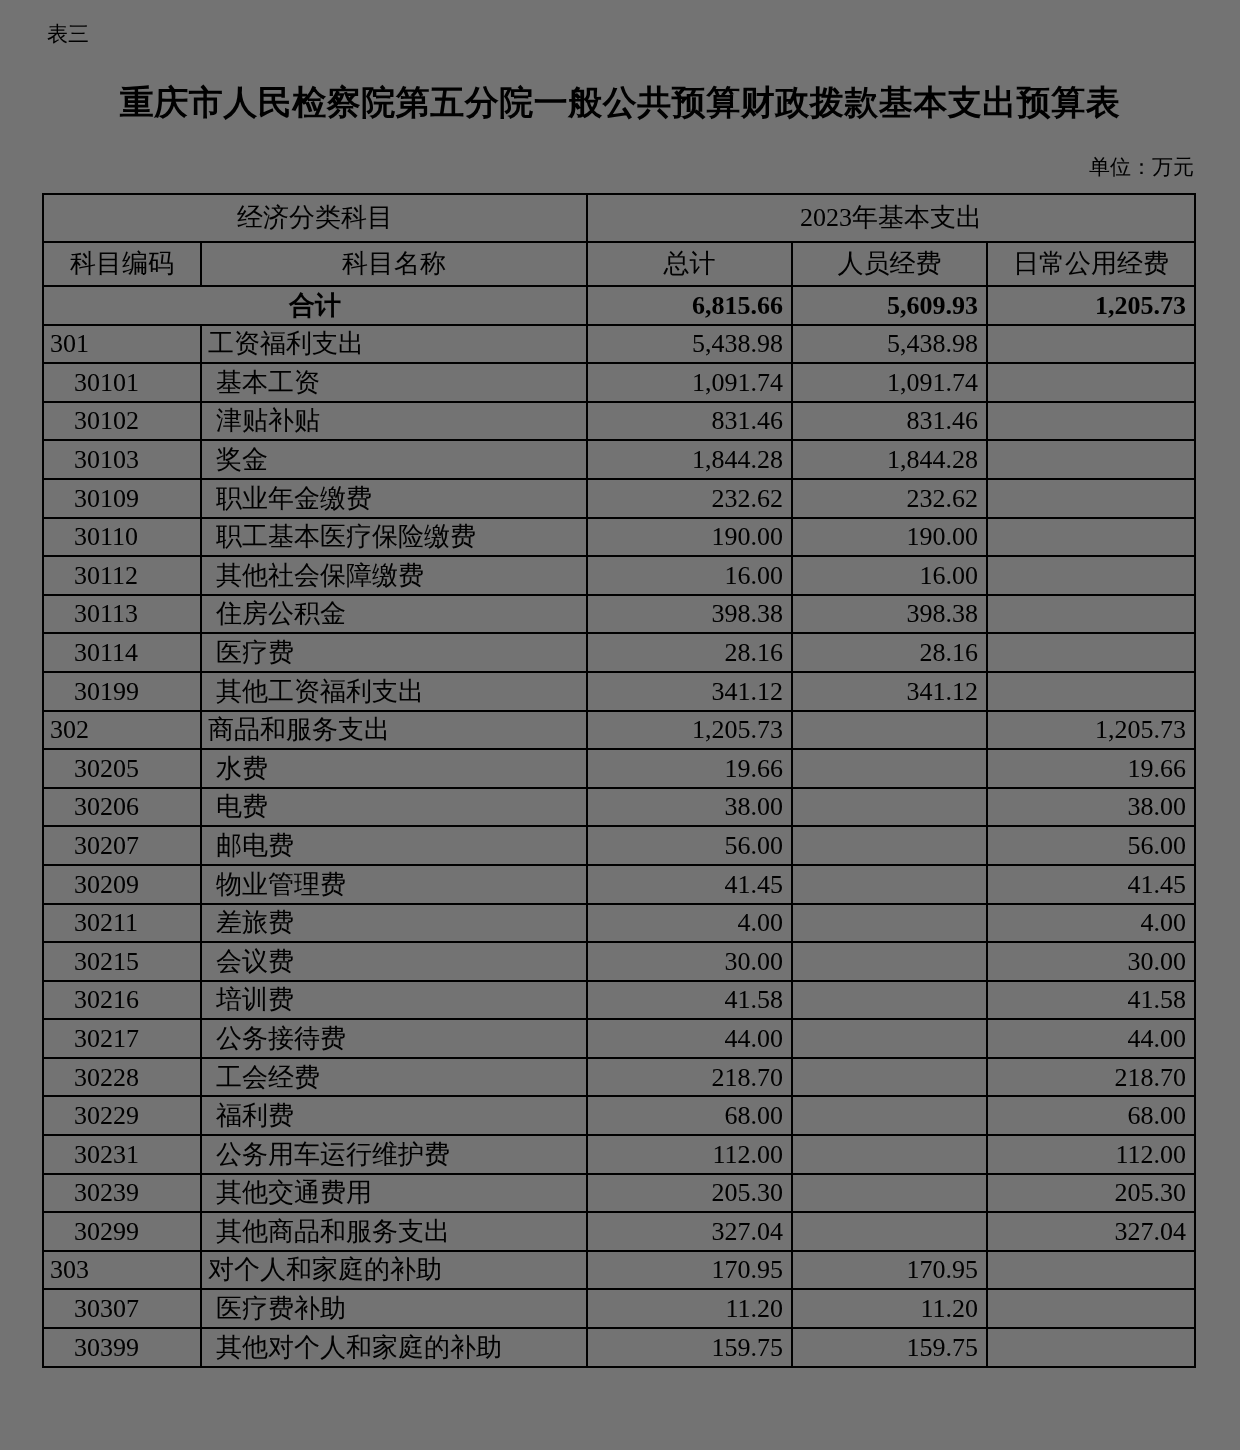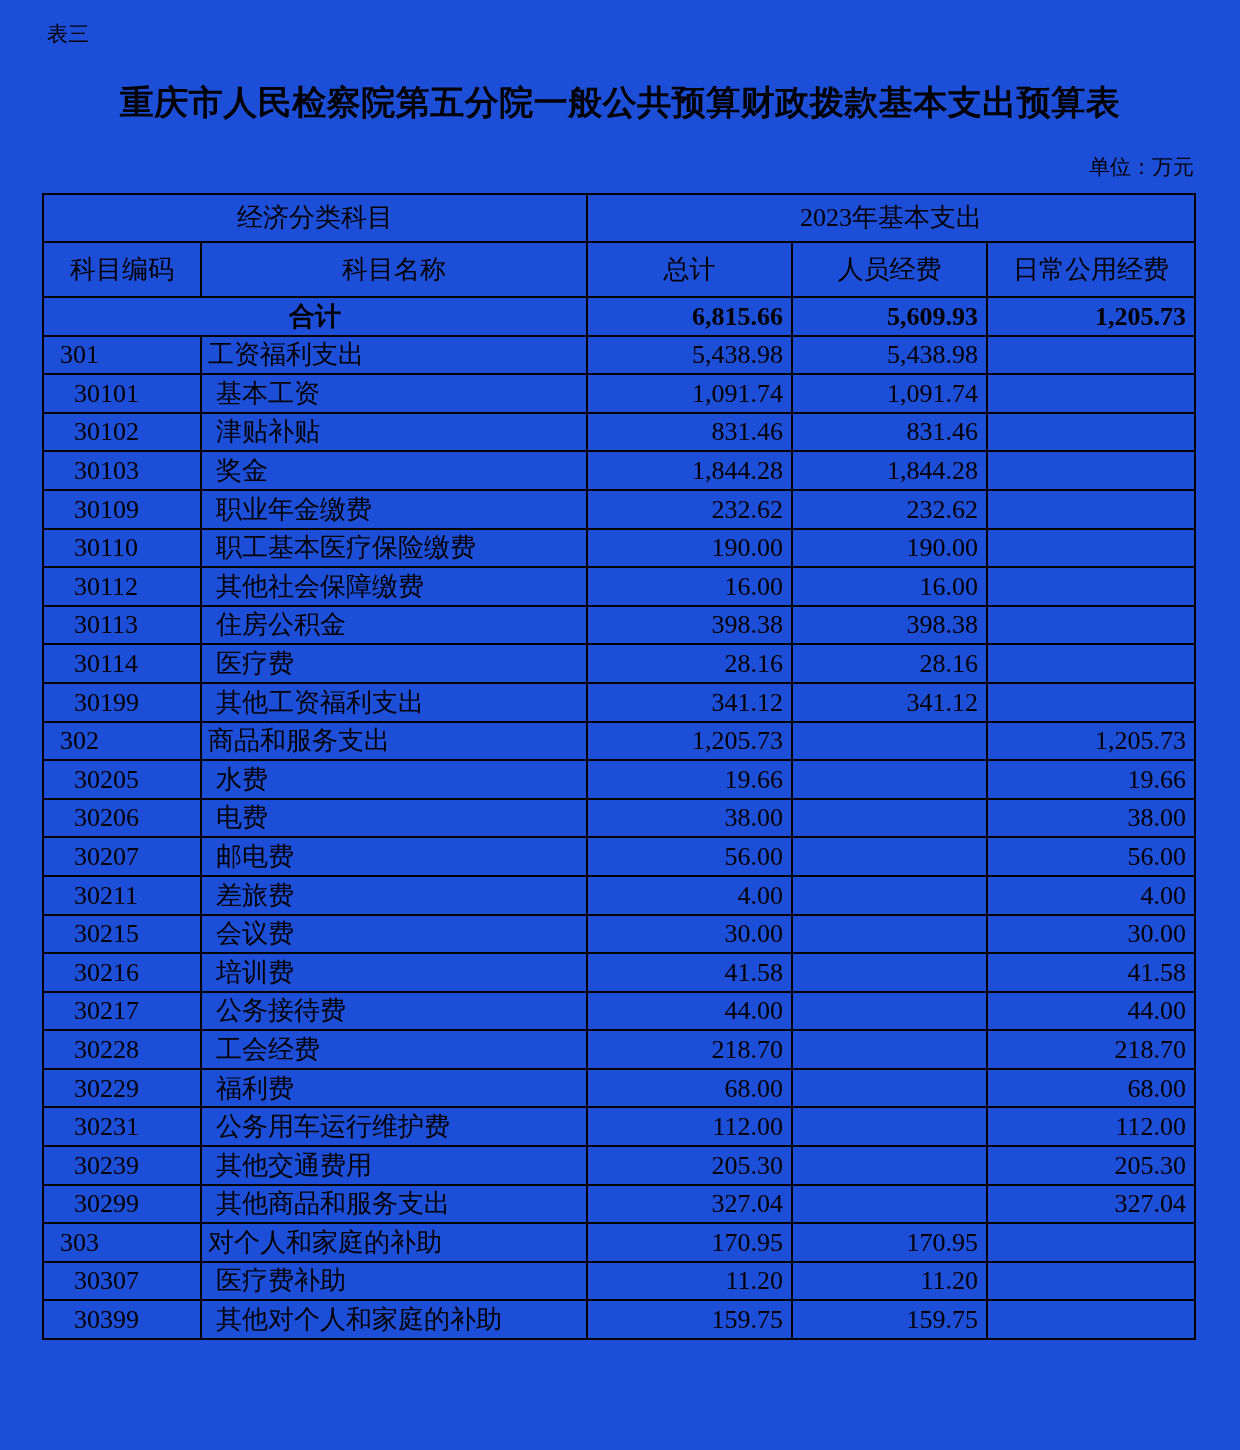--- a/index.html
+++ b/index.html
@@ -5,21 +5,21 @@
   * { margin: 0; padding: 0; box-sizing: border-box; }
   html, body {
     background: #ffffff;
     font-family: "Liberation Serif", "DejaVu Serif", serif;
     color: #000000;
   }
   .page {
     position: relative;
     width: 1240px;
     height: 1450px;
-    background: #1d4ed8;
+    background: #737373;
     overflow: hidden;
   }
   .page-label {
     position: absolute;
     left: 47px;
     top: 22px;
     font-size: 21px;
     line-height: 1.2;
   }
   .doc-title {
@@ -53,23 +53,23 @@
   .budget-table td {
     border: 2px solid #000000;
     font-weight: normal;
     line-height: 1.05;
     white-space: nowrap;
     overflow: hidden;
     vertical-align: middle;
     padding: 0;
   }
   .budget-table thead tr.group-header-row th { height: 48px; text-align: center; }
-  .budget-table thead tr.column-header-row th { height: 55px; text-align: center; margin-top: 12px; }
+  .budget-table thead tr.column-header-row th { height: 44px; text-align: center; margin-top: 12px; }
   .budget-table tbody tr { height: 38.6px; }
-  .budget-table td.code-cell  { text-align: left; padding-left: 16px; }
+  .budget-table td.code-cell  { text-align: left; padding-left: 6px; }
   .budget-table td.name-cell  { text-align: left; padding-left: 6px; }
   .budget-table tr.level-2 td.code-cell { padding-left: 30px; }
   .budget-table tr.level-2 td.name-cell { padding-left: 14px; }
   .budget-table td.num-cell   { text-align: right; padding-right: 8px; }
   .budget-table tr.total-row td { font-weight: bold; }
   .budget-table tr.total-row td.total-label-cell { text-align: center; }
 </style>
 </head>
 <body>
 
@@ -201,20 +201,27 @@
           <td class="num-cell">38.00</td>
         </tr>
         <tr class="level-2">
           <td class="code-cell">30207</td>
           <td class="name-cell">邮电费</td>
           <td class="num-cell">56.00</td>
           <td class="num-cell"></td>
           <td class="num-cell">56.00</td>
         </tr>
         <tr class="level-2">
+          <td class="code-cell">30209</td>
+          <td class="name-cell">物业管理费</td>
+          <td class="num-cell">41.45</td>
+          <td class="num-cell"></td>
+          <td class="num-cell">41.45</td>
+        </tr>
+        <tr class="level-2">
           <td class="code-cell">30211</td>
           <td class="name-cell">差旅费</td>
           <td class="num-cell">4.00</td>
           <td class="num-cell"></td>
           <td class="num-cell">4.00</td>
         </tr>
         <tr class="level-2">
           <td class="code-cell">30215</td>
           <td class="name-cell">会议费</td>
           <td class="num-cell">30.00</td>

